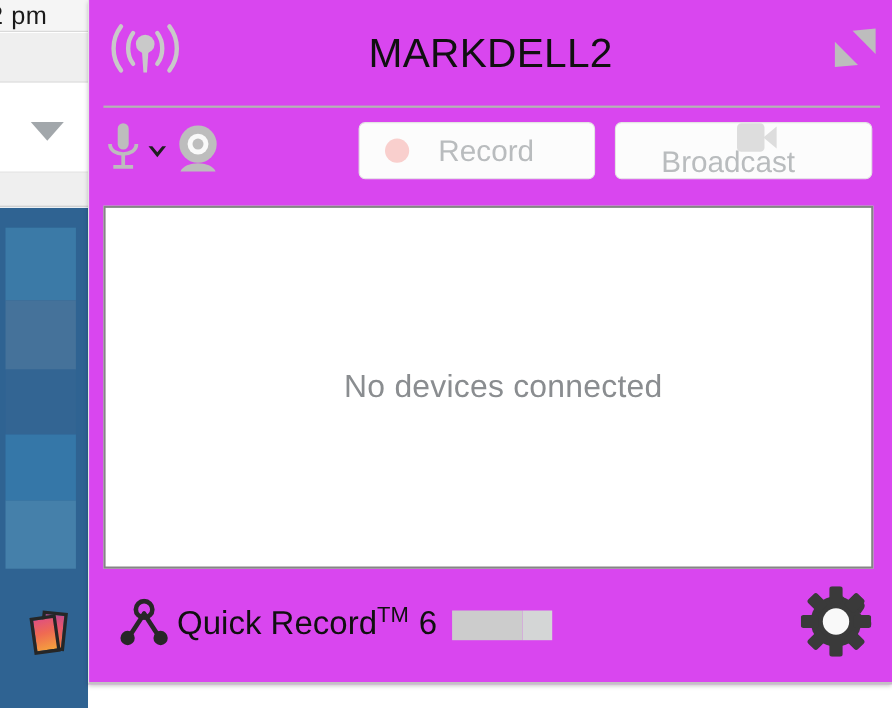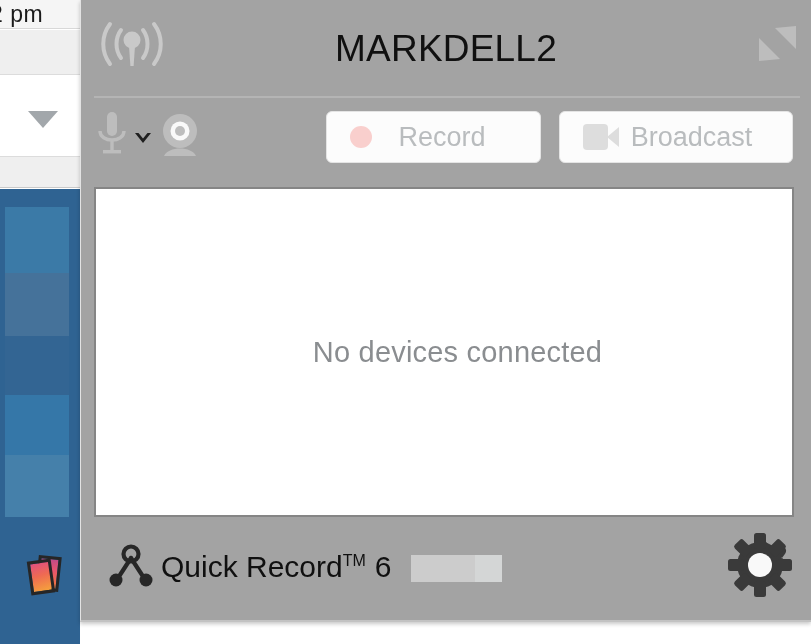--- a/index.html
+++ b/index.html
@@ -88,21 +88,21 @@
   .card-front {
     left: 1px; top: 5px; width: 24px; height: 34px;
     transform: rotate(-8deg);
     background: linear-gradient(170deg, #e0507f 0%, #ef6a52 45%, #f5a33c 100%);
   }
 
   
   #window {
     position: absolute; left: 80px; top: 0px;
     width: 731px; height: 622px;
-    background: #a3a3a3;
+    background: #d946ef;
     border-left: 1px solid #e3e3e3;
     border-bottom: 2px solid #c2c2c2;
     box-sizing: border-box;
     box-shadow: 0 2px 4px rgba(0,0,0,0.22);
   }
 
   
   .header {
     position: relative;
     height: 97px;
@@ -146,21 +146,21 @@
     position: absolute; top: 12px;
     height: 52px;
     border: 1px solid #e4e4e4;
     border-radius: 6px;
     background: #fcfcfc;
     display: flex; align-items: center;
     box-sizing: border-box;
     cursor: default;
   }
   .btn-record   { left: 245px; width: 215px; }
-  .btn-broadcast{ left: 478px; width: 234px; }
+  .btn-broadcast{ left: 478px; width: 234px; flex-direction: column; }
   .rec-dot {
     width: 22px; height: 22px; border-radius: 50%;
     background: #f9cfcd; margin-left: 23px;
   }
   .cam-glyph {
     margin-left: 23px; width: 36px; height: 26px;
     position: relative;
   }
   .cam-body {
     position: absolute; left: 0; top: 0;
@@ -206,21 +206,21 @@
     width: 100%; height: 95px;
   }
   .qc-icon { position: absolute; left: 26px; top: 19px; width: 48px; height: 46px; }
   .qc-text {
     position: absolute; left: 80px; top: 19px;
     font-size: 30px; font-weight: 300; color: #101010;
     line-height: 46px;
     white-space: nowrap;
   }
   .qc-tm {
-    font-size: 16px;
+    font-size: 20px;
     vertical-align: super;
     line-height: 1;
   }
   .qc-num { margin-left: 9px; }
   .redact {
     position: absolute; top: 30px; height: 27px;
   }
   .redact-a { left: 330px; width: 64px; background: #cccccc; }
   .redact-b { left: 394px; width: 27px; background: #d4d6d6; }
   .gear-icon {

